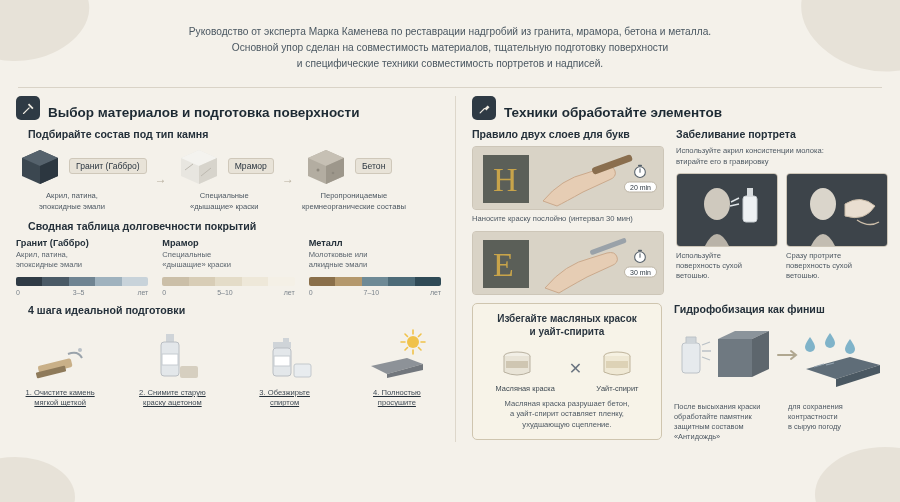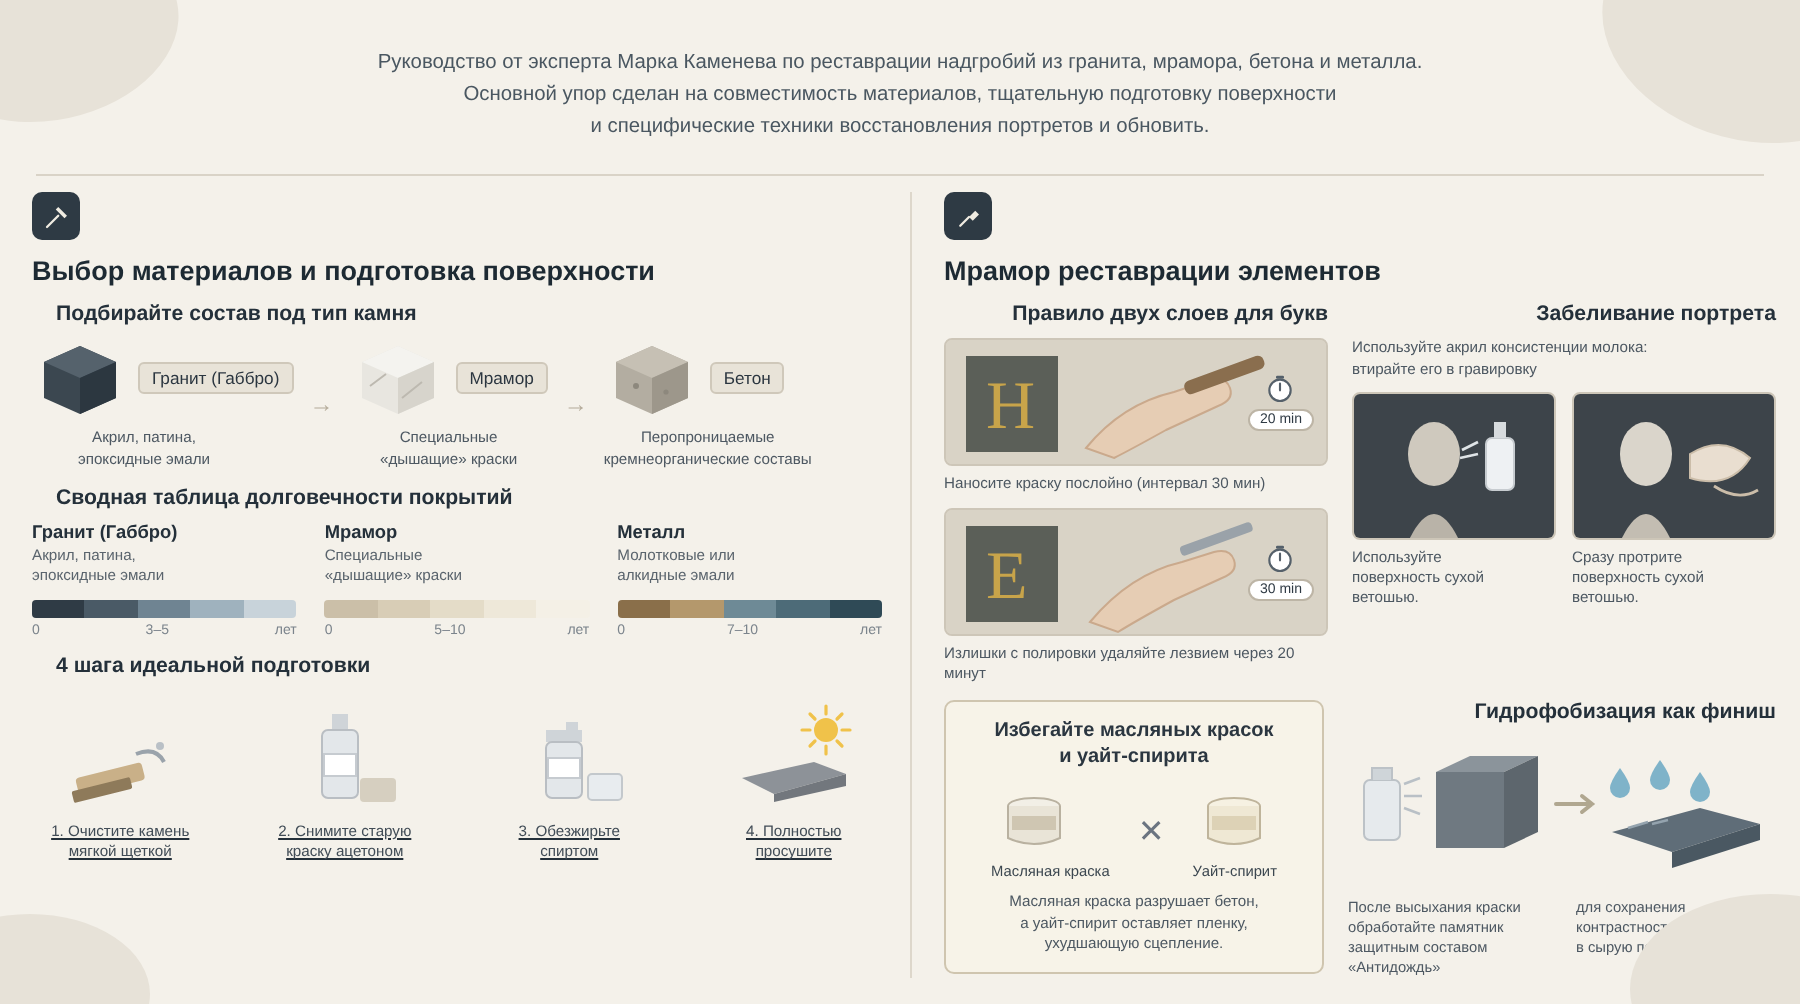--- a/index.html
+++ b/index.html
@@ -31,21 +31,21 @@
     max-width: 620px; margin-left: auto; margin-right: auto;
   }
 
   .divider { height: 1px; background: #d9d3c7; margin: 10px 18px 0; }
 
   
   .columns { display: flex; padding: 8px 16px 0; gap: 0; }
   .col-left { width: 440px; padding-right: 14px; border-right: 1px solid #ddd7cb; }
   .col-right { width: 428px; padding-left: 16px; }
 
-  .sec-head { display: flex; align-items: flex-start; gap: 8px; margin-bottom: 8px; flex-direction: column; }
+  .sec-head { display: flex; align-items: flex-end; gap: 8px; margin-bottom: 8px; }
   .sec-icon {
     width: 24px; height: 24px; border-radius: 5px; background: #2e3a44;
     display: flex; align-items: center; justify-content: center; flex: 0 0 auto;
   }
   .sec-title { font-size: 13.5px; font-weight: bold; color: #1d2a33; }
 
   .sub-head { font-size: 10.6px; font-weight: bold; color: #24303a; margin: 8px 12px 6px; }
 
   
   .stones { display: flex; align-items: flex-start; gap: 6px; }
@@ -68,21 +68,21 @@
 
   
   .steps { display: flex; gap: 24px; margin-top: 4px; text-decoration: underline; }
   .step { flex: 1; text-align: center; }
   .step-art { height: 62px; display: flex; align-items: flex-end; justify-content: center; }
   .step-cap { font-size: 7.6px; line-height: 1.35; color: #414c56; margin-top: 4px; }
 
   
   .two-panels { display: flex; gap: 12px; }
   .panel { flex: 1; }
-  .panel-title { font-size: 10.6px; font-weight: bold; margin-bottom: 6px; color: #24303a; text-align: right; }
+  .panel-title { font-size: 10.6px; font-weight: bold; margin-bottom: 6px; color: #24303a; }
   .photo {
     background: #ded8cc; border: 1px solid #cdc6b8; border-radius: 4px;
     position: relative; overflow: hidden;
   }
   .photo-cap { font-size: 7.6px; color: #4d5862; line-height: 1.35; margin-top: 4px; }
   .timer {
     position: absolute; right: 6px; top: 50%; transform: translateY(-50%);
     display: flex; flex-direction: column; align-items: center; gap: 2px;
   }
   .timer-badge {
@@ -111,21 +111,21 @@
 <div class="page">
   <div class="blob tl"></div>
   <div class="blob tr"></div>
   <div class="blob bl"></div>
   <div class="blob br"></div>
 
   <div class="header">
     <div class="subtitle">
       <div>Руководство от эксперта Марка Каменева по реставрации надгробий из гранита, мрамора, бетона и металла.</div>
       <div>Основной упор сделан на совместимость материалов, тщательную подготовку поверхности</div>
-      <div>и специфические техники восстановления портретов и обновить.</div>
+      <div>и специфические техники совместимость портретов и надписей.</div>
     </div>
   </div>
   <div class="divider"></div>
 
   <div class="columns">
 
     <div class="col-left">
 
       <div class="sec-head">
         <div class="sec-icon">
@@ -306,21 +306,21 @@
 
     <div class="col-right">
 
       <div class="sec-head">
         <div class="sec-icon">
           <svg width="15" height="15" viewBox="0 0 24 24" fill="none" stroke="#f0ece2" stroke-width="1.8" stroke-linecap="round">
             <path d="M5 19 L12 12"></path>
               <path d="M12 12 l5 -5 l3 3 l-5 5 z" fill="#f0ece2" stroke="none"></path>
           </svg>
         </div>
-        <div class="sec-title">Мрамор реставрации элементов</div>
+        <div class="sec-title">Техники обработайте элементов</div>
       </div>
 
       <div class="two-panels">
 
         <div class="panel" style="flex:0 0 190px">
           <div class="panel-title">Правило двух слоев для букв</div>
 
           <div class="photo" style="height:64px">
             <svg width="190" height="64" viewBox="0 0 190 64">
               <rect width="190" height="64" fill="#d9d3c6"></rect>
@@ -350,21 +350,20 @@
             </svg>
             <div class="timer">
               <svg width="16" height="16" viewBox="0 0 24 24">
                 <circle cx="12" cy="13" r="8" fill="#fff" stroke="#55606a" stroke-width="1.6"></circle>
                 <path d="M12 13V8" stroke="#55606a" stroke-width="1.6" stroke-linecap="round"></path>
                 <rect x="9" y="2" width="6" height="2.4" rx="1" fill="#55606a"></rect>
               </svg>
               <span class="timer-badge">30 min</span>
             </div>
           </div>
-          <div class="photo-cap">Излишки с полировки удаляйте лезвием через 20 минут</div>
         </div>
 
         <div class="panel">
           <div class="panel-title">Забеливание портрета</div>
           <div class="photo-cap" style="white-space:pre-line;margin:4px 0 6px">Используйте акрил консистенции молока:
 втирайте его в гравировку</div>
 
           <div style="display:flex;gap:8px">
             <div style="flex:1">
               <div class="photo" style="height:74px">

